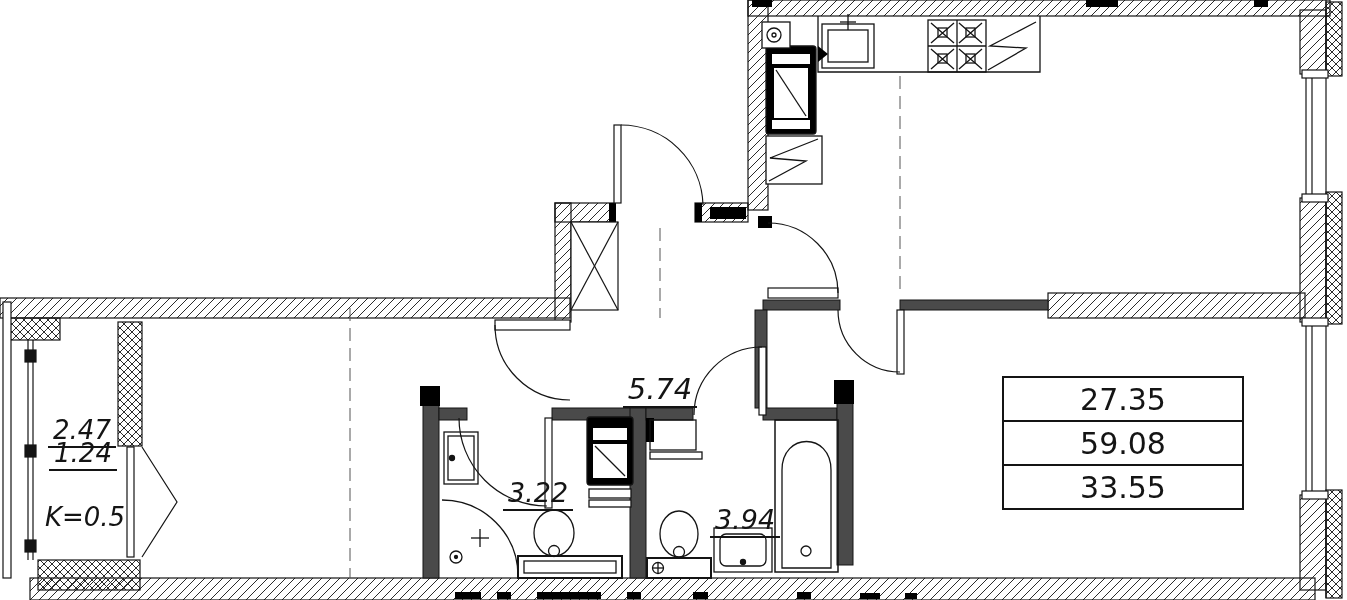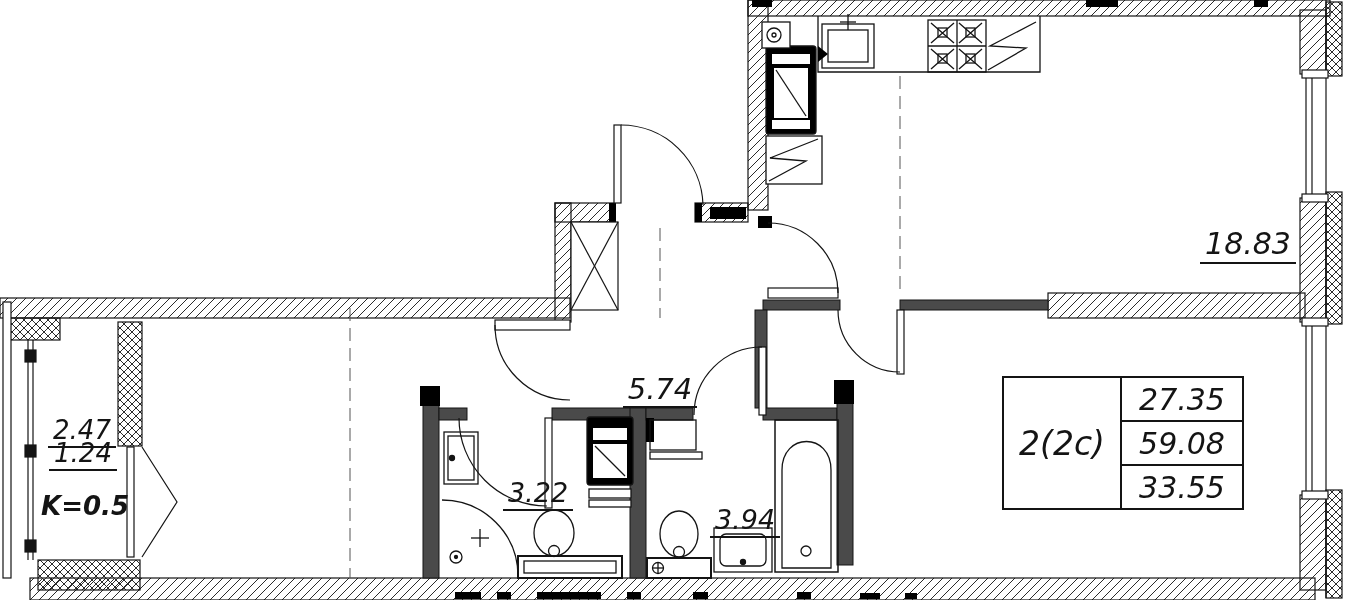--- a/index.html
+++ b/index.html
@@ -10,21 +10,21 @@
        color:#141414;white-space:nowrap;}
   .lbl.u span{display:inline-block;border-bottom:2px solid #141414;padding:0 5px 2px 5px;}
   .fs30{font-size:30px;} .fs29{font-size:29px;margin-top:8px;} .fs27{font-size:27px;} .fs26{font-size:26px;}
   #info-table{position:absolute;left:1002px;top:376px;width:242px;height:134px;
       display:flex;border:2px solid #141414;background:#fff;box-sizing:border-box;}
   #info-table .tcell{box-sizing:border-box;}
   #type-cell{width:118px;border-right:2px solid #141414;display:flex;align-items:center;
       justify-content:center;font-size:33px;font-style:italic;}
   #area-col{flex:1;display:flex;flex-direction:column;}
   .arow{flex:1;display:flex;align-items:center;justify-content:center;
-      font-size:30px;font-style:italic;border-bottom:2px solid #141414;}
+      font-size:30px;border-bottom:2px solid #141414;}
   .arow:last-child{border-bottom:none;}
 </style>
 </head>
 <body>
 
 <div id="stage">
 
 <svg id="plan-svg" width="1347" height="600" viewBox="0 0 1347 600">
   <defs>
     <pattern id="hatch" width="9" height="9" patternUnits="userSpaceOnUse">
@@ -246,32 +246,28 @@
         <rect x="497" y="592" width="14" height="7"></rect>
     <rect x="537" y="592" width="64" height="7"></rect>
         <rect x="627" y="592" width="14" height="7"></rect>
     <rect x="693" y="592" width="15" height="7"></rect>
         <rect x="797" y="592" width="14" height="7"></rect>
     <rect x="860" y="593" width="20" height="6"></rect>
         <rect x="905" y="593" width="12" height="6"></rect>
   </g>
 </svg>
 
-<div class="lbl u fs30" style="left:1198px;top:228px;width:100px;"><span>18.83</span></div>
 <div class="lbl u fs29" style="left:616px;top:366px;width:88px;"><span>5.74</span></div>
 <div class="lbl u fs27" style="left:496px;top:479px;width:84px;"><span>3.22</span></div>
 <div class="lbl u fs27" style="left:699px;top:506px;width:92px;"><span>3.94</span></div>
 <div class="lbl u fs26" style="left:42px;top:417px;width:80px;"><span>2.47</span></div>
 <div class="lbl u fs26" style="left:46px;top:440px;width:74px;"><span>1.24</span></div>
-<div class="lbl fs26" style="left:34px;top:493px;width:102px;font-weight:bold;"><span>K=0.5</span></div>
+<div class="lbl fs26" style="left:34px;top:504px;width:102px;"><span>K=0.5</span></div>
 
 <div id="info-table">
-  <div class="tcell" id="type-cell">
-    <span>2(2c)</span>
-  </div>
   <div id="area-col" class="tcell">
     <div class="arow">27.35</div>
     <div class="arow">59.08</div>
     <div class="arow">33.55</div>
   </div>
 </div>
 
 </div>
 
 </body></html>

